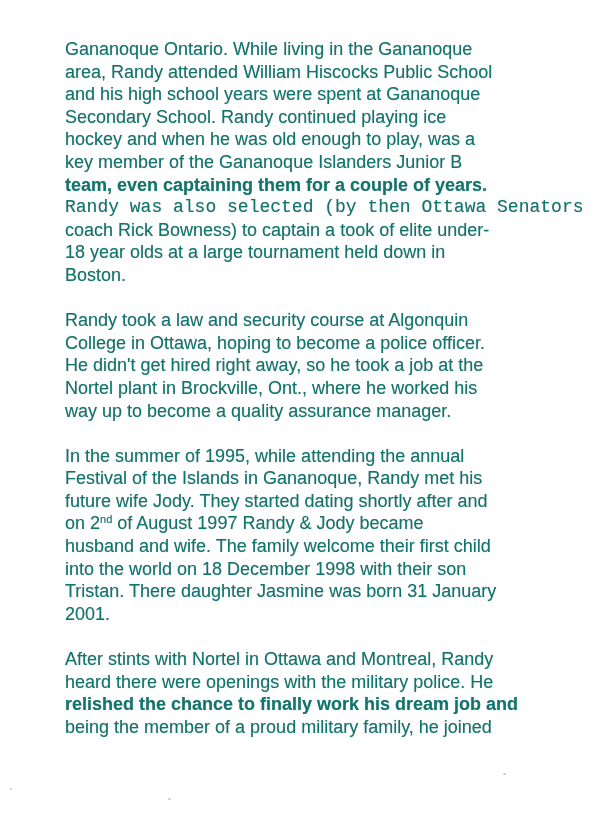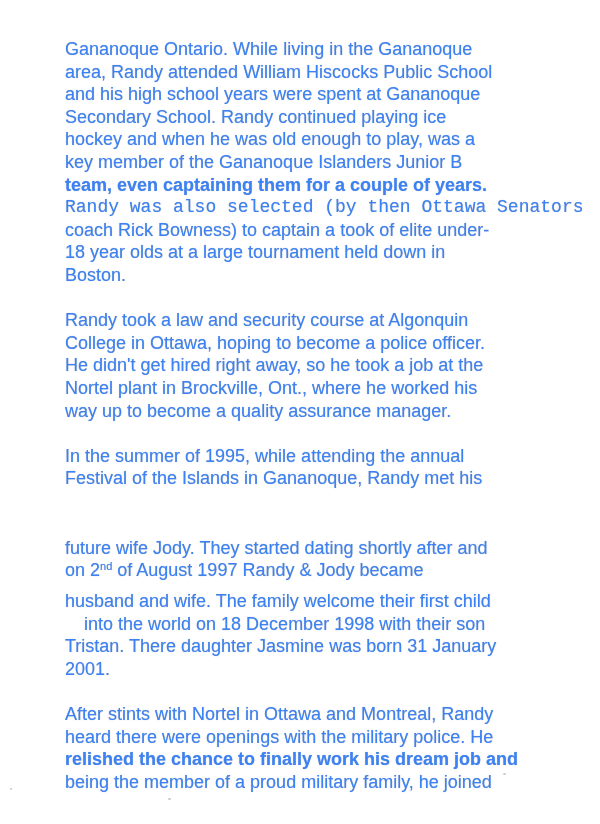--- a/index.html
+++ b/index.html
@@ -15,21 +15,21 @@
     overflow: hidden;
   }
   .text-block {
     position: absolute;
     top: 38px;
     left: 65px;
     width: 486px;
     font-family: "Liberation Sans", "DejaVu Sans", sans-serif;
     font-size: 18px;
     line-height: 22.6px;
-    color: #3b82f6;
+    color: #0f766e;
     text-shadow: 0 0 1px rgba(40,40,40,0.35);
   }
   p.paragraph {
     margin: 0 0 22.6px 0;
   }
   .line {
     white-space: nowrap;
     height: 22.6px;
   }
   sup.ord {
@@ -70,24 +70,24 @@
       <span class="line" style="display: block;">Randy took a law and security course at Algonquin</span>
       <span class="line" style="display: block;">College in Ottawa, hoping to become a police officer.</span>
       <span class="line" style="display: block;">He didn't get hired right away, so he took a job at the</span>
       <span class="line" style="display: block;">Nortel plant in Brockville, Ont., where he worked his</span>
       <span class="line" style="display: block;">way up to become a quality assurance manager.</span>
     </p>
 
     <p class="paragraph">
       <span class="line" style="display: block;">In the summer of 1995, while attending the annual</span>
       <span class="line" style="display: block;">Festival of the Islands in Gananoque, Randy met his</span>
-      <span class="line" style="display: block; margin-top: 47px;">future wife Jody. They started dating shortly after and</span>
+      <span class="line" style="display: block;">future wife Jody. They started dating shortly after and</span>
       <span class="line" style="display: block;"><span>on 2</span><sup class="ord">nd</sup><span> of August 1997 Randy &amp; Jody became</span></span>
-      <span class="line" style="display: block; margin-top: 8px;">husband and wife. The family welcome their first child</span>
-      <span class="line" style="display: block; margin-left: 19px;">into the world on 18 December 1998 with their son</span>
+      <span class="line" style="display: block;">husband and wife. The family welcome their first child</span>
+      <span class="line" style="display: block;">into the world on 18 December 1998 with their son</span>
       <span class="line" style="display: block;">Tristan. There daughter Jasmine was born 31 January</span>
       <span class="line" style="display: block;">2001.</span>
     </p>
 
     <p class="paragraph">
       <span class="line" style="display: block;">After stints with Nortel in Ottawa and Montreal, Randy</span>
       <span class="line" style="display: block;">heard there were openings with the military police. He</span>
       <span class="line" style="display: block; font-weight: bold;">relished the chance to finally work his dream job and</span>
       <span class="line" style="display: block;">being the member of a proud military family, he joined</span>
     </p>

